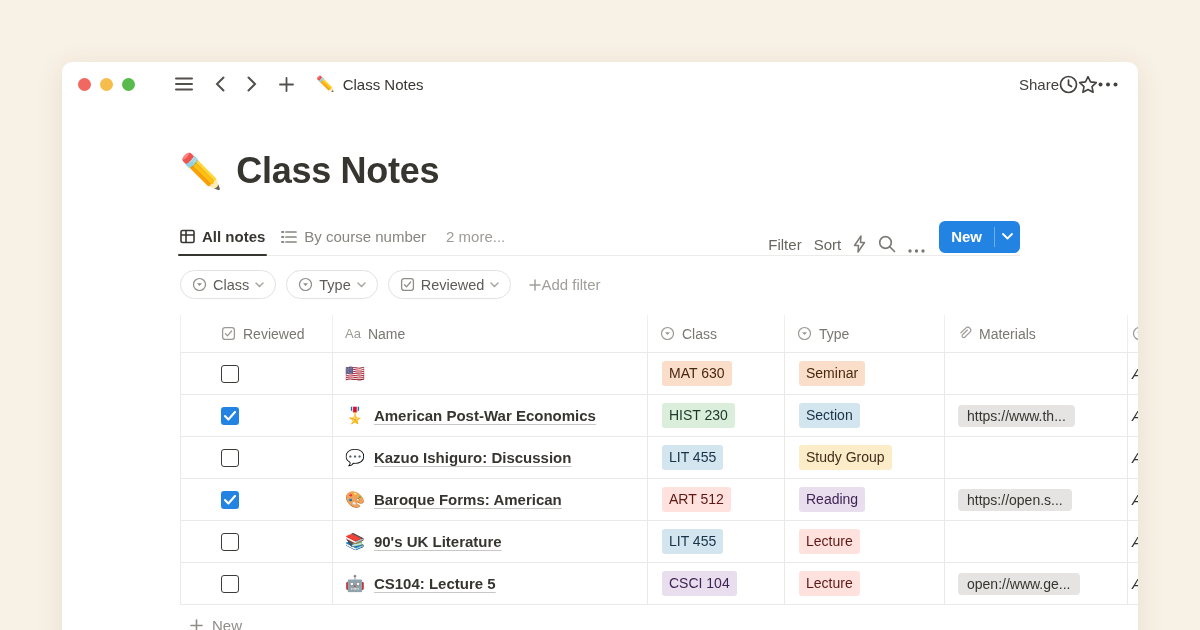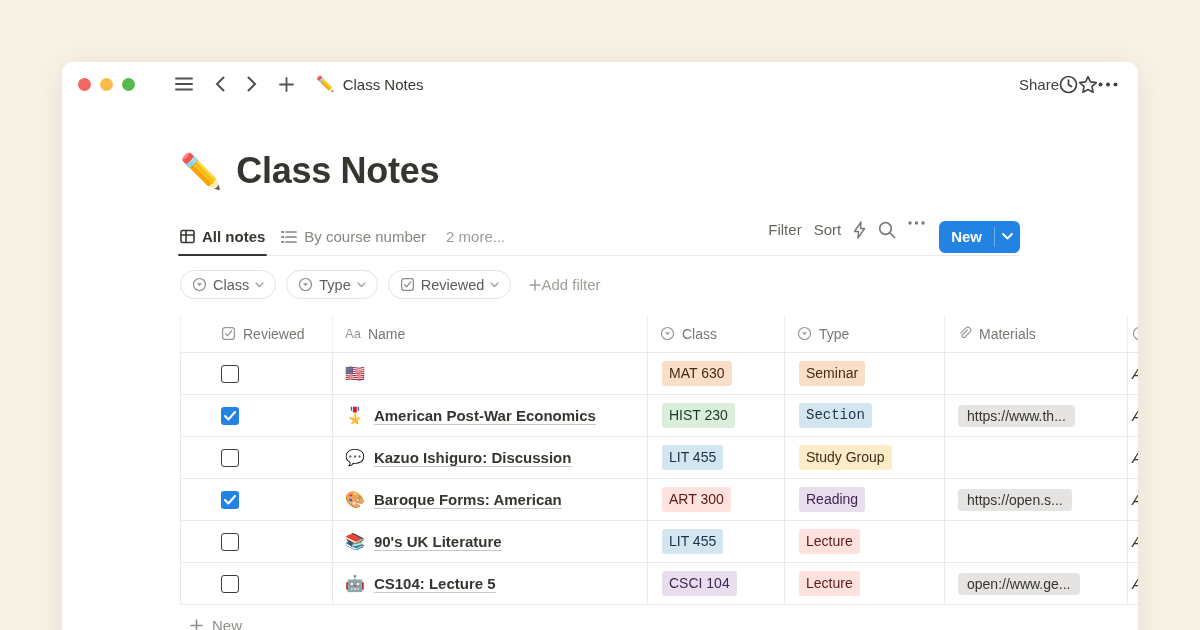--- a/index.html
+++ b/index.html
@@ -30,21 +30,21 @@
   .page-head { margin:44px 118px 0; display:flex; align-items:center; gap:14px; }
   .page-emoji { font-size:34px; line-height:1; }
   .page-title { font-size:36px; font-weight:700; letter-spacing:-0.3px; }
   
   .tabbar { margin:26px 118px 0; display:flex; align-items:center; border-bottom:1px solid #ECEBE9; padding-bottom:0; height:38px; }
   .tabs { display:flex; align-items:center; gap:16px; height:100%; }
   .tab { display:flex; align-items:center; gap:7px; font-size:15px; height:100%; position:relative; cursor:pointer; color:#87857F; }
   .tab.active { color:#37352F; font-weight:700; }
   .tab.active .tab-underline { position:absolute; left:-2px; right:-2px; bottom:-1px; height:2.5px; background:#37352F; border-radius:1px; }
   .tab-more { font-size:15px; color:#9D9B96; margin-left:20px; cursor:pointer; }
-  .view-controls { margin-left:auto; display:flex; align-items:flex-start; gap:12px; color:#67665F; }
+  .view-controls { margin-left:auto; display:flex; align-items:flex-end; gap:12px; color:#67665F; }
   .vc-text { font-size:15px; cursor:pointer; }
   .vc-icon { display:flex; align-items:center; color:#7C7A75; cursor:pointer; }
   .new-btn { display:flex; align-items:stretch; background:#2383E2; border-radius:6px; overflow:hidden; height:32px; margin-left:2px; cursor:pointer; }
   .new-btn-main { color:#fff; font-size:15px; font-weight:700; display:flex; align-items:center; padding:0 12px; }
   .new-btn-divider { width:1px; background:rgba(255,255,255,0.35); margin:6px 0; }
   .new-btn-caret { display:flex; align-items:center; padding:0 7px; color:#fff; }
   
   .filter-row { margin:14px 118px 0; display:flex; align-items:center; gap:10px; }
   .chip { display:flex; align-items:center; gap:6px; border:1px solid #E3E2DF; border-radius:15px; height:29px; padding:0 11px; font-size:14.5px; color:#5E5C57; background:#fff; cursor:pointer; }
   .chip .chip-icon { display:flex; color:#8F8D88; }
@@ -325,21 +325,21 @@
               </svg>
             </div>
           </div>
           <div class="td td-name" style="flex: 0 0 315px;">
             <span class="row-emoji">🎖️</span>
             <span class="row-name">American Post-War Economics</span>
           </div>
           <div class="td td-class" style="flex: 0 0 137px;">
             <span class="tag" style="background: rgb(219, 237, 219); color: rgb(28, 56, 41);">HIST 230</span>
           </div>
-          <div class="td td-type" style="flex: 0 0 160px; font-family: Liberation Mono, monospace;">
+          <div class="td td-type" style="flex: 0 0 160px;">
             <span class="tag" style="background: rgb(211, 229, 239); color: rgb(24, 51, 71);">Section</span>
           </div>
           <div class="td td-materials" style="flex: 0 0 183px;">
             <span class="mat-chip">https://www.th...</span>
           </div>
           <div class="td td-extra">
             <span class="clip-text">A</span>
           </div>
         </div>
         <div class="tr">
@@ -367,21 +367,21 @@
               <svg width="12" height="10" viewBox="0 0 12 10">
                 <path d="M1 5l3.4 3.5L11 1" fill="none" stroke="#fff" stroke-width="2.1" stroke-linecap="round" stroke-linejoin="round"></path>
               </svg>
             </div>
           </div>
           <div class="td td-name" style="flex: 0 0 315px;">
             <span class="row-emoji">🎨</span>
             <span class="row-name">Baroque Forms: American</span>
           </div>
           <div class="td td-class" style="flex: 0 0 137px;">
-            <span class="tag" style="background: rgb(255, 226, 221); color: rgb(93, 23, 21);">ART 300</span>
+            <span class="tag" style="background: rgb(255, 226, 221); color: rgb(93, 23, 21);">ART 512</span>
           </div>
           <div class="td td-type" style="flex: 0 0 160px;">
             <span class="tag" style="background: rgb(232, 222, 238); color: rgb(65, 36, 84);">Reading</span>
           </div>
           <div class="td td-materials" style="flex: 0 0 183px;">
             <span class="mat-chip">https://open.s...</span>
           </div>
           <div class="td td-extra">
             <span class="clip-text">A</span>
           </div>

